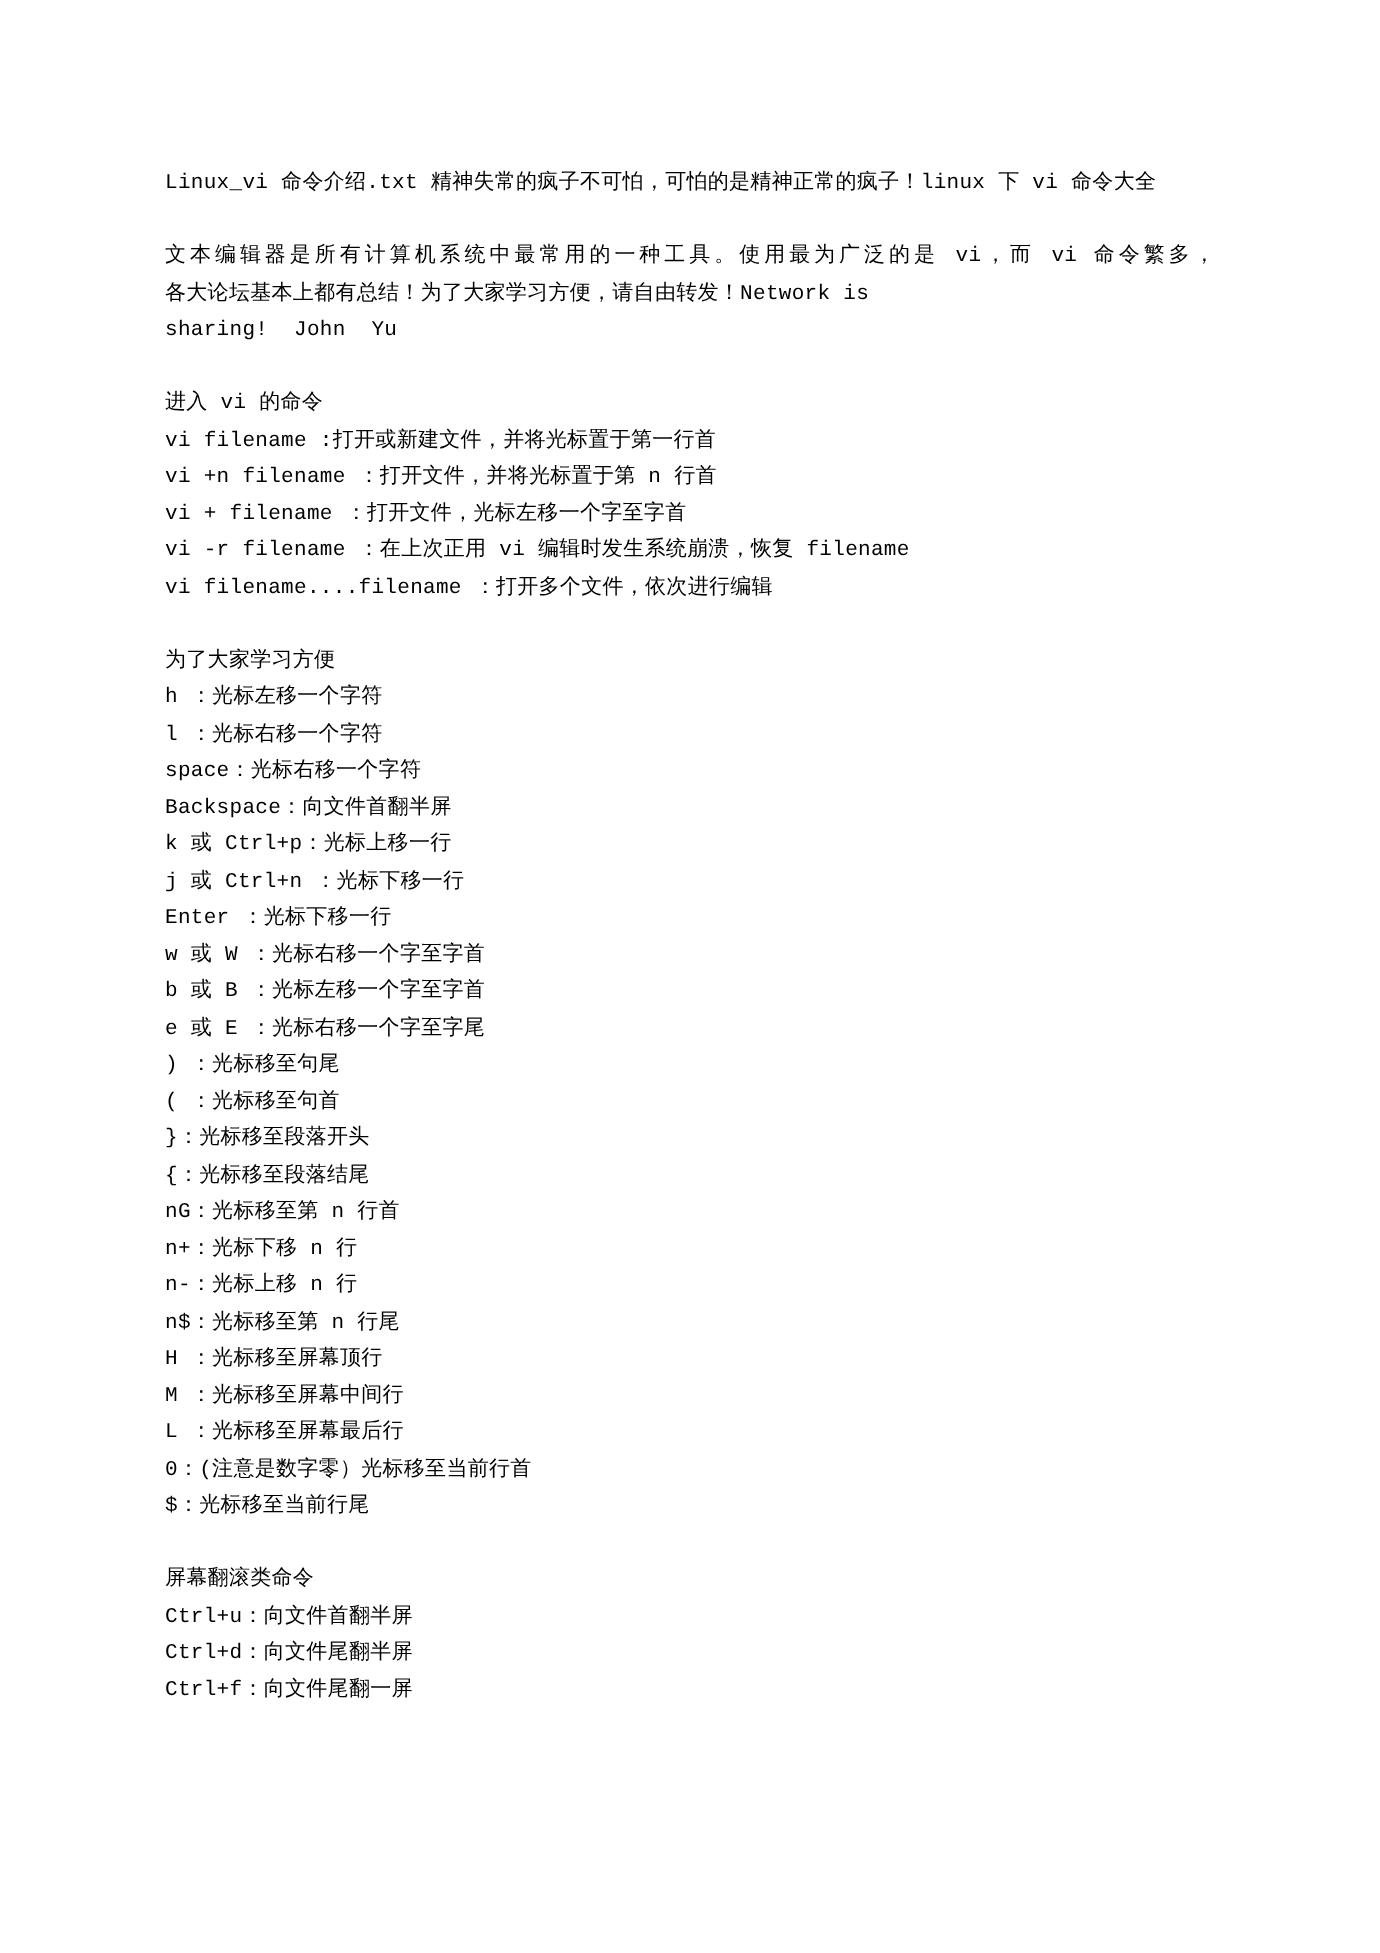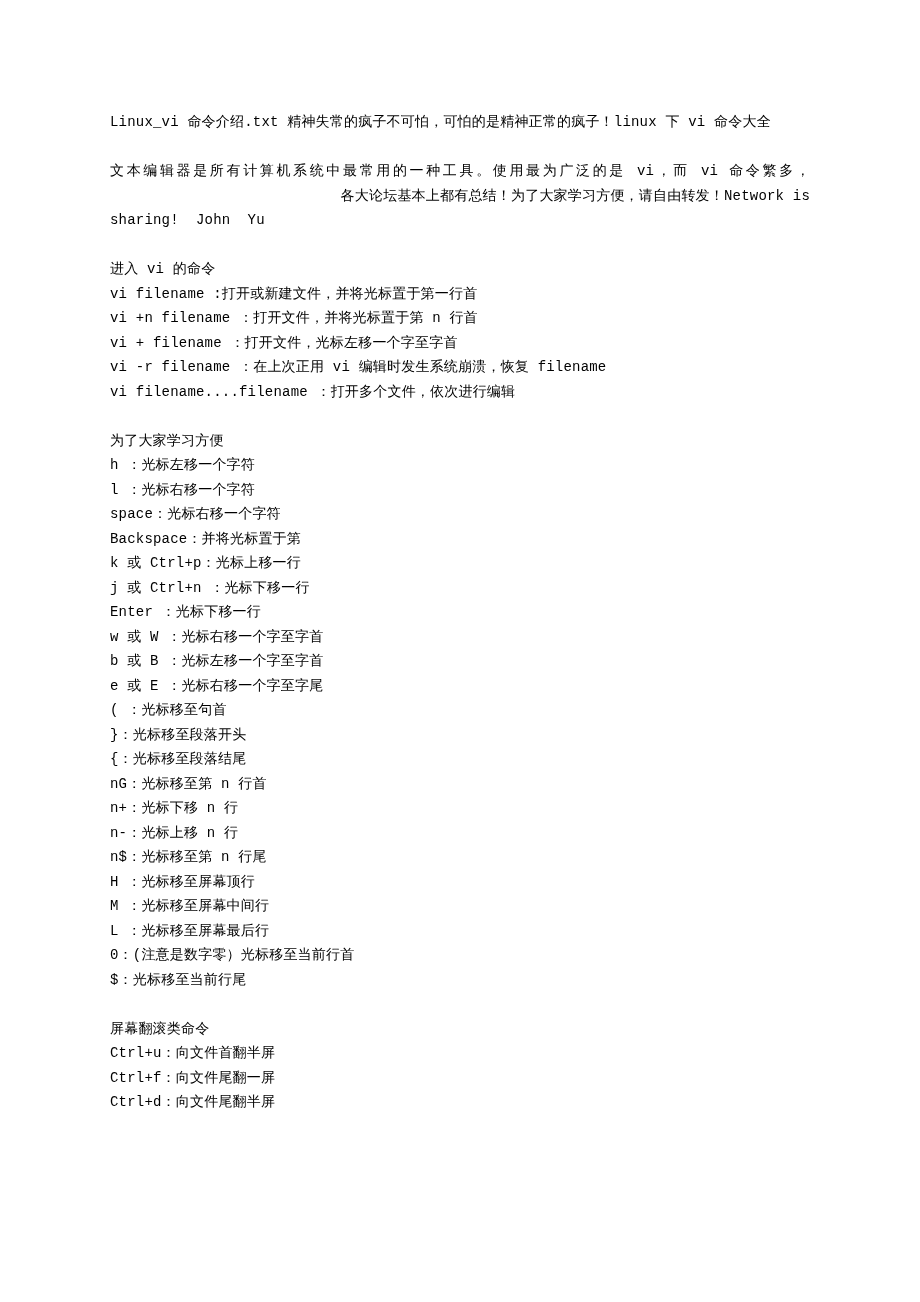--- a/index.html
+++ b/index.html
@@ -27,62 +27,63 @@
   }
 </style>
 </head>
 <body>
 
 <div class="line">Linux_vi 命令介绍.txt 精神失常的疯子不可怕，可怕的是精神正常的疯子！linux 下 vi 命令大全</div>
 
 <div class="para-gap"></div>
 
 <div class="line" style="text-align:justify;text-align-last:justify;">文本编辑器是所有计算机系统中最常用的一种工具。使用最为广泛的是 vi，而 vi 命令繁多，</div>
-<div class="line" style="display:flex;justify-content:flex-end;font-family:Liberation Mono, monospace;"><span>各大论坛基本上都有总结！为了大家学习方便，请自由转发！</span><span>Network is</span></div>
+<div class="line" style="display:flex;justify-content:flex-start;font-family:Liberation Mono, monospace;"><span>各大论坛基本上都有总结！为了大家学习方便，请自由转发！</span><span>Network is</span></div>
 <div class="line">sharing!&nbsp;&nbsp;John&nbsp;&nbsp;Yu</div>
 
 <div class="para-gap"></div>
 
 <div class="line">进入 vi 的命令</div>
 <div id="enter-list">
     <div class="line">vi filename :打开或新建文件，并将光标置于第一行首</div>
     <div class="line">vi +n filename ：打开文件，并将光标置于第 n 行首</div>
     <div class="line">vi + filename ：打开文件，光标左移一个字至字首</div>
     <div class="line">vi -r filename ：在上次正用 vi 编辑时发生系统崩溃，恢复 filename</div>
     <div class="line">vi filename....filename ：打开多个文件，依次进行编辑</div>
   </div>
 
 <div class="para-gap"></div>
 
 <div class="line">为了大家学习方便</div>
 <div id="cursor-list">
     <div class="line">h ：光标左移一个字符</div>
     <div class="line">l ：光标右移一个字符</div>
     <div class="line">space：光标右移一个字符</div>
-    <div class="line">Backspace：并将光标置于第</div>
+    <div class="line">Backspace：向文件首翻半屏</div>
     <div class="line">k 或 Ctrl+p：光标上移一行</div>
     <div class="line">j 或 Ctrl+n ：光标下移一行</div>
     <div class="line">Enter ：光标下移一行</div>
     <div class="line">w 或 W ：光标右移一个字至字首</div>
     <div class="line">b 或 B ：光标左移一个字至字首</div>
     <div class="line">e 或 E ：光标右移一个字至字尾</div>
+    <div class="line">) ：光标移至句尾</div>
     <div class="line">( ：光标移至句首</div>
     <div class="line">}：光标移至段落开头</div>
     <div class="line">{：光标移至段落结尾</div>
     <div class="line">nG：光标移至第 n 行首</div>
     <div class="line">n+：光标下移 n 行</div>
     <div class="line">n-：光标上移 n 行</div>
     <div class="line">n$：光标移至第 n 行尾</div>
     <div class="line">H ：光标移至屏幕顶行</div>
     <div class="line">M ：光标移至屏幕中间行</div>
     <div class="line">L ：光标移至屏幕最后行</div>
     <div class="line">0：(注意是数字零）光标移至当前行首</div>
     <div class="line">$：光标移至当前行尾</div>
   </div>
 
 <div class="para-gap"></div>
 
 <div class="line">屏幕翻滚类命令</div>
 <div id="scroll-list">
     <div class="line">Ctrl+u：向文件首翻半屏</div>
+    <div class="line">Ctrl+d：向文件尾翻半屏</div>
     <div class="line">Ctrl+f：向文件尾翻一屏</div>
-    <div class="line">Ctrl+d：向文件尾翻半屏</div>
   </div>
 
 </body></html>

